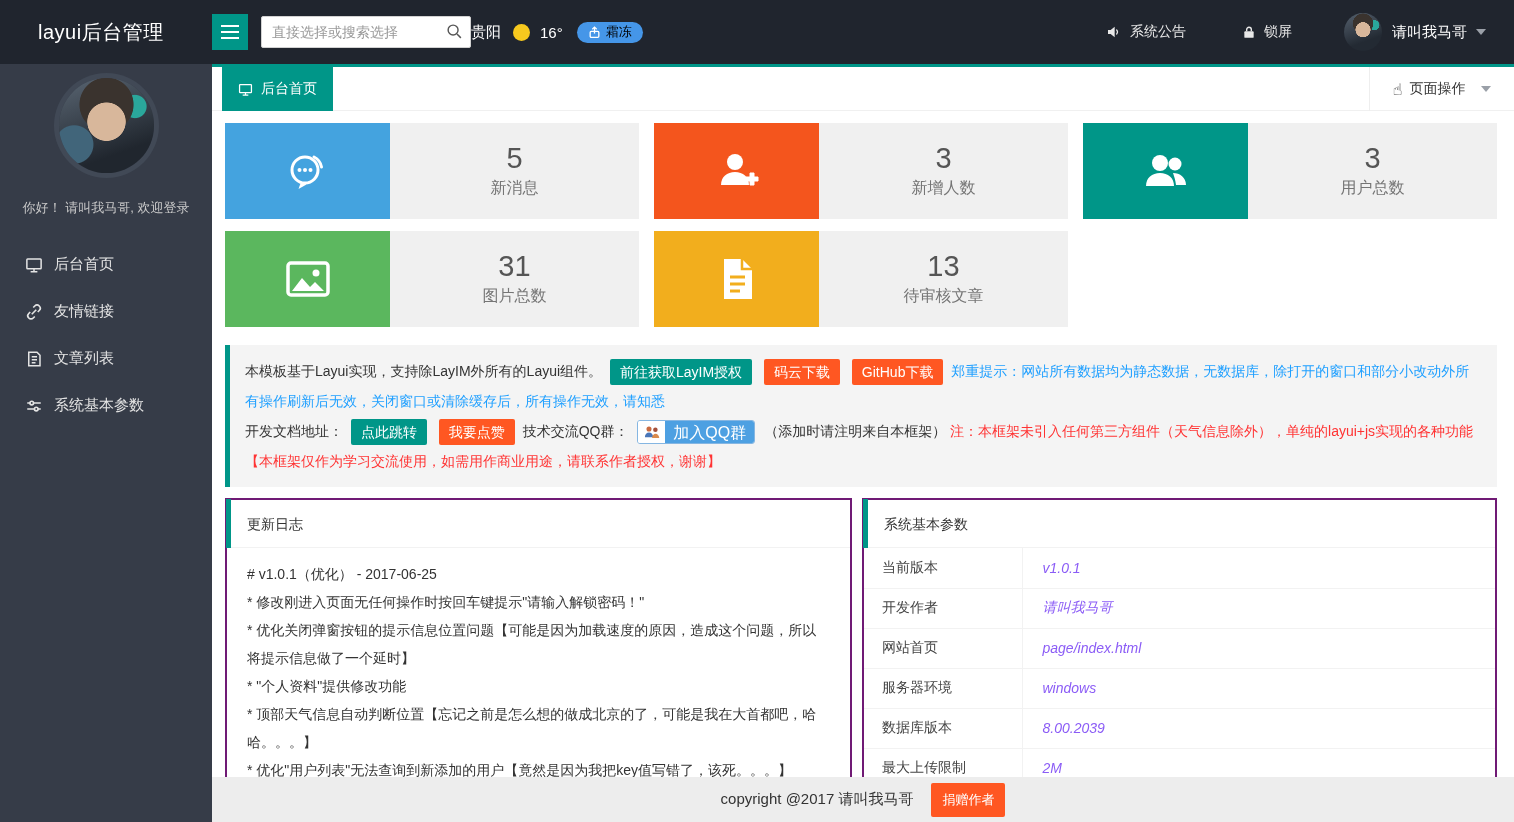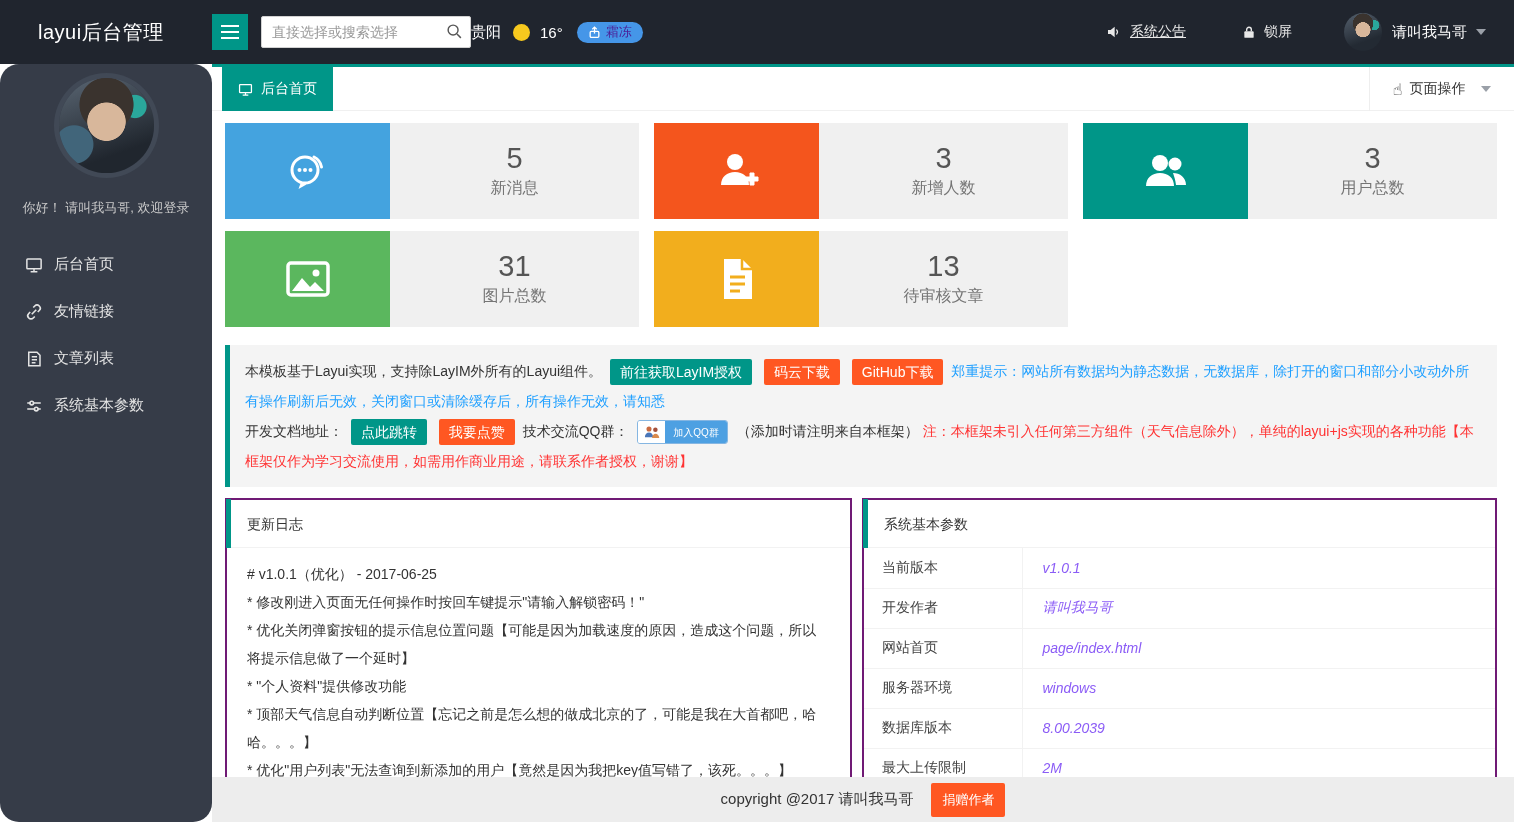--- a/index.html
+++ b/index.html
@@ -11,35 +11,35 @@
   .logo { width:212px; padding-left:38px; color:#fff; font-size:20px; letter-spacing:.5px; }
   .burger { width:36px; height:36px; background:#009688; border:none; display:flex; flex-direction:column; justify-content:center; align-items:center; gap:4px; cursor:pointer; margin-right:13px; }
   .burger i { display:block; width:18px; height:2px; background:#fff; }
   .searchbox { position:relative; width:210px; height:32px; }
   .searchbox input { width:100%; height:100%; border:1px solid #d2d2d2; border-radius:2px; padding:0 30px 0 10px; font-size:14px; color:#333; font-family:inherit; }
   .searchbox input::placeholder { color:#999; }
   .searchbox .mag { position:absolute; right:8px; top:7px; }
   .weather { display:flex; align-items:center; color:#fff; font-size:15px; }
   .sun { width:17px; height:17px; border-radius:50%; background:#f7c91e; margin:0 10px 0 12px; }
   .temp { margin-right:14px; }
-  .frost-pill { display:flex; align-items:center; gap:5px; background:#4596e8; color:#4c1d95; border-radius:13px; height:21px; padding:0 11px; font-size:13px; cursor:pointer; border:none; font-family:inherit;text-align:center; }
+  .frost-pill { display:flex; align-items:center; gap:5px; background:#4596e8; color:#000000; border-radius:13px; height:21px; padding:0 11px; font-size:13px; cursor:pointer; border:none; font-family:inherit;text-align:center; }
   .hd-right { margin-left:auto; display:flex; align-items:center; padding-right:28px; color:#e8e8e8; font-size:14px; }
   .hd-link { display:flex; align-items:center; gap:8px; cursor:pointer; }
-  .hd-announce { margin-right:56px;text-decoration:underline; }
+  .hd-announce { margin-right:56px; }
   .hd-lock { margin-right:52px; }
   .hd-avatar { width:38px; height:38px; border-radius:50%; margin-right:10px; cursor:pointer;
     background: radial-gradient(circle at 50% 44%, #d8b79b 0 26%, transparent 27%),
                 radial-gradient(circle at 50% 28%, #3a332e 0 30%, transparent 31%),
                 radial-gradient(circle at 80% 32%, #2aa79b 0 12%, transparent 13%),
                 linear-gradient(160deg,#55616e,#232a33 70%); }
   .hd-user { display:flex; align-items:center; font-size:15px; color:#fff; cursor:pointer; }
   .caret-down { width:0; height:0; border-left:5px solid transparent; border-right:5px solid transparent; border-top:6px solid #9aa0a8; margin-left:9px; }
 
   
-  .sidebar { position:absolute; top:64px; left:0; bottom:0; width:212px; background:#363c48; z-index:5;border-radius:19px; }
+  .sidebar { position:absolute; top:64px; left:0; bottom:0; width:212px; background:#363c48; z-index:5; }
   .side-avatar { width:95px; height:95px; border-radius:50%; margin:14px auto 0; box-shadow:0 0 0 5px #414956; cursor:pointer;
     background: radial-gradient(circle at 50% 46%, #d8b79b 0 27%, transparent 28%),
                 radial-gradient(circle at 50% 28%, #3a332e 0 32%, transparent 33%),
                 radial-gradient(circle at 80% 30%, #2aa79b 0 11%, transparent 12%),
                 radial-gradient(circle at 16% 70%, #41657a 0 18%, transparent 19%),
                 linear-gradient(160deg,#5a6673,#20262e 75%); }
   .greeting { margin-top:26px; text-align:center; color:#c9c9c9; font-size:13px; }
   .menu { margin-top:24px; }
   .menu-item { height:47px; display:flex; align-items:center; padding:0 18px 0 25px; color:#e4e4e4; font-size:15px; cursor:pointer; }
   .menu-item svg { margin-right:11px; flex:0 0 auto; }
@@ -67,21 +67,21 @@
   
   .quote { margin-top:18px; background:#f4f4f4; border-left:5px solid #009688; padding:11px 15px; font-size:14px; color:#333; }
   .quote p { line-height:30px; }
   .q-btn { display:inline-block; vertical-align:middle; height:26px; line-height:26px; padding:0 10px; margin:0 4px; border:none; border-radius:2px; color:#fff; font-size:14px; cursor:pointer; font-family:inherit; }
   .q-teal { background:#009688; }
   .q-orange { background:#ff5722; }
   .blue-text { color:#1e9fff; }
   .red-text { color:#ff3333; }
   .qq-badge { display:inline-flex; vertical-align:middle; height:24px; border:1px solid #85b6e2; border-radius:3px; overflow:hidden; margin:0 5px; cursor:pointer; }
   .qq-badge .qq-img { width:27px; background:#fff; display:flex; align-items:center; justify-content:center; }
-  .qq-badge .qq-txt { background:#4da0e2; color:#fff; font-size:10px; line-height:23px; padding:0 8px; }
+  .qq-badge .qq-txt { background:#4da0e2; color:#fff; font-size:16px; line-height:23px; padding:0 8px; }
 
   
   .panels { margin-top:11px; display:flex; gap:10px; align-items:flex-start; }
   .panel { border:2px solid #701a75; background:#fff; }
   .panel-log { width:627px; }
   .panel-params { flex:1; }
   .panel-head { position:relative; height:48px; line-height:48px; padding-left:20px; font-size:14px; color:#333; border-bottom:1px solid #f2f2f2; }
   .panel-head::before { content:""; position:absolute; left:-1px; top:-1px; bottom:-1px; width:5px; background:#009688; }
   .log-body { padding:12px 20px 14px; }
   .log-body p { font-size:14px; color:#333; line-height:28px; }

